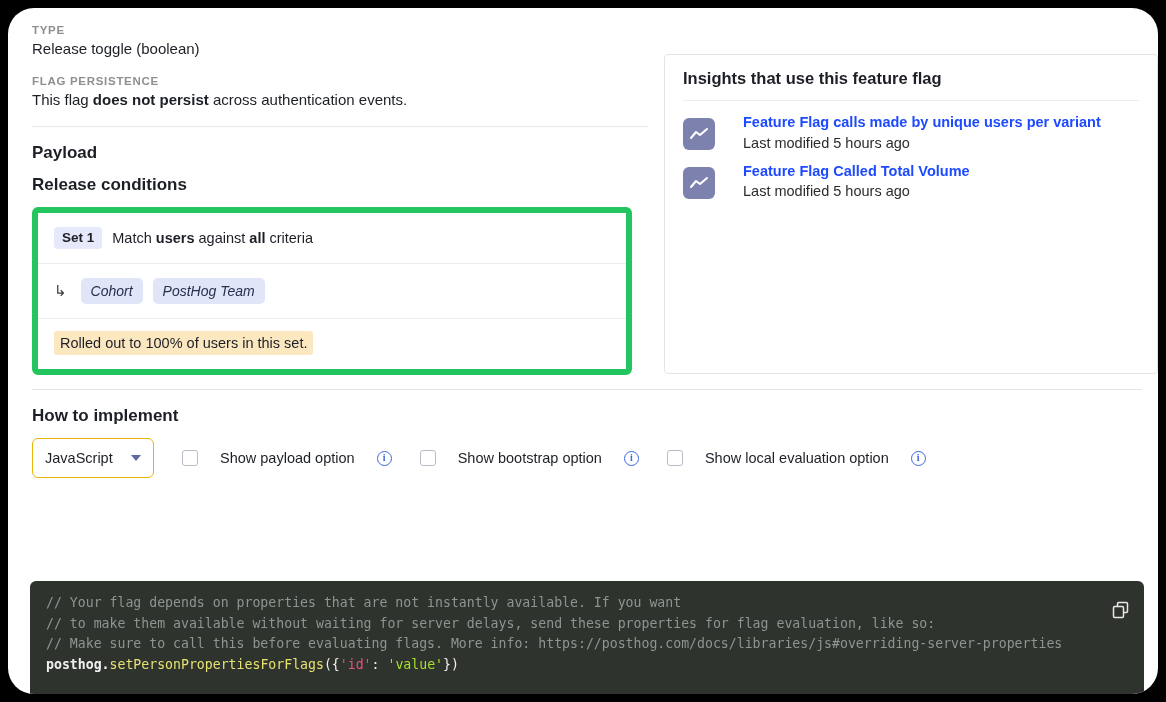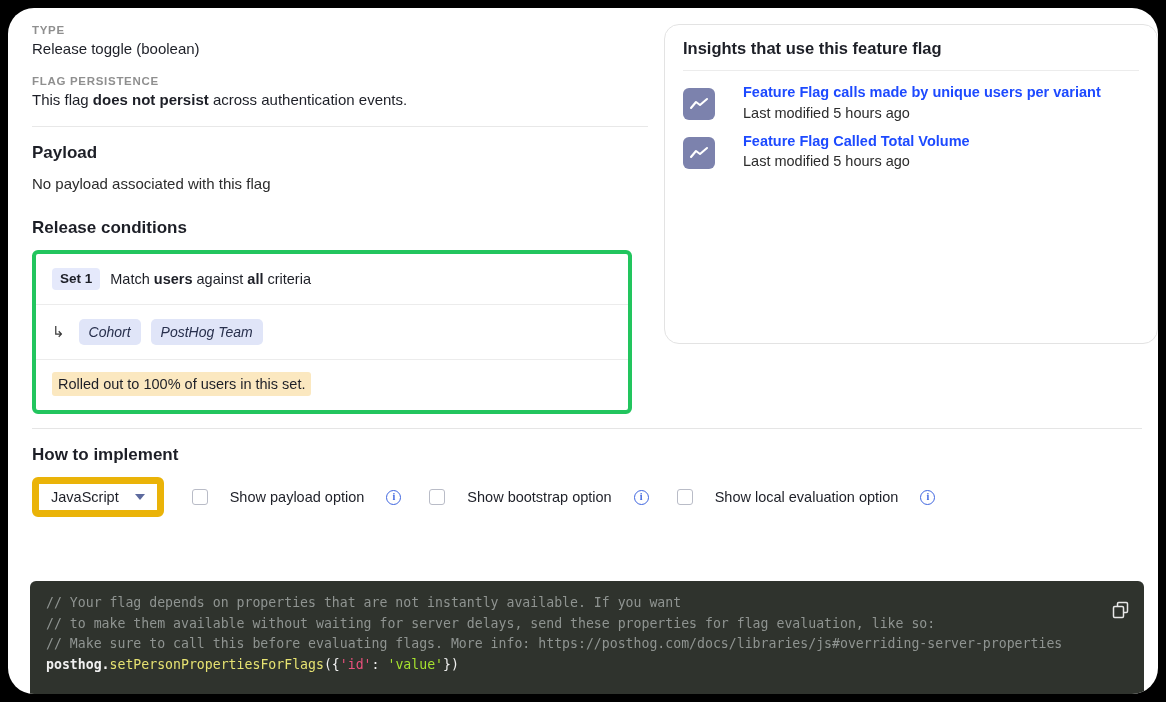--- a/index.html
+++ b/index.html
@@ -117,21 +117,21 @@
     margin-bottom: 12px;
   }
   .muted-line {
     font-size: 15px;
     color: #2c2c2c;
     margin-bottom: 26px;
   }
 
   
   .rc-card {
-    border: 4px solid #22c55e;
+    border: 6px solid #22c55e;
     border-radius: 6px;
     width: 600px;
   }
   .rc-row {
     padding: 14px 16px;
     display: flex;
     align-items: center;
     gap: 10px;
     font-size: 14.5px;
     color: #1d1f27;
@@ -168,23 +168,24 @@
     color: #1d1f27;
     font-size: 14.5px;
     padding: 4px 6px;
     border-radius: 3px;
   }
   .rollout-hl b { font-weight: normal; }
 
   
   .insights-card {
     border: 1px solid #e3e3e3;
-    border-radius: 15px;
+    border-radius: 4px;
     height: 320px;
     padding: 14px 18px 0 18px;
+    margin-top: 30px;
   }
   .insights-title {
     font-size: 16.5px;
     font-weight: bold;
     color: #1d1f27;
     padding-bottom: 12px;
     border-bottom: 1px solid #ececec;
     margin-bottom: 12px;
   }
   .insight-row {
@@ -229,21 +230,21 @@
     font-weight: bold;
     color: #1d1f27;
     margin-bottom: 12px;
   }
   .impl-controls {
     display: flex;
     align-items: center;
     gap: 0;
   }
   .lang-select {
-    border: 7px solid #eab308;
+    border: 1px solid #eab308;
     border-radius: 6px;
     background: #fff;
     height: 40px;
     padding: 0 12px;
     display: flex;
     align-items: center;
     gap: 16px;
     font-size: 14.5px;
     color: #1d1f27;
     cursor: pointer;
@@ -330,21 +331,20 @@
 
       <div class="field-label">TYPE</div>
       <div class="field-value">Release toggle (boolean)</div>
 
       <div class="field-label">FLAG PERSISTENCE</div>
       <div class="field-value"><span>This flag </span><b>does not persist</b><span> across authentication events.</span></div>
 
       <div class="hr"></div>
 
       <div class="section-title">Payload</div>
-      <div class="muted-line">No payload associated with this flag</div>
 
       <div class="section-title">Release conditions</div>
 
       <div class="rc-card">
         <div class="rc-row">
           <span class="set-badge">Set 1</span>
           <span class="rc-text"><span>Match </span><b>users</b><span> against </span><b>all</b><span> criteria</span></span>
         </div>
 
         <div class="rc-row">

